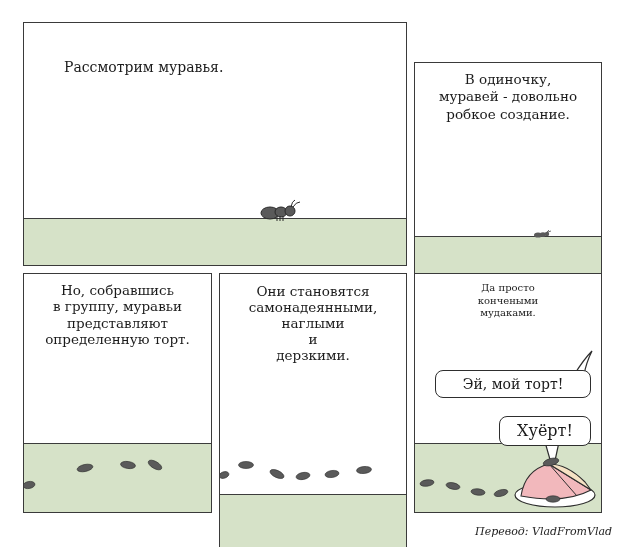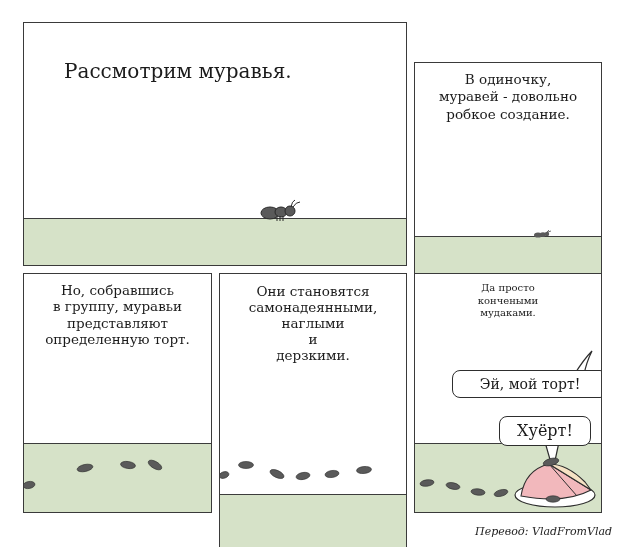--- a/index.html
+++ b/index.html
@@ -24,21 +24,21 @@
   }
   .credit {
     position: absolute; right: 14px; top: 525px; font-family: "DejaVu Serif", serif; font-size: 11px; color: #222;
     font-style: italic;
   }
 </style>
 </head>
 <body>
 
 <div class="panel" style="left:23px; top:22px; width:384px; height:244px;">
-  <div class="caption" style="left:40px; top:36px; font-size:20px; text-align:left;">Рассмотрим муравья.</div>
+  <div class="caption" style="left:40px; top:36px; font-size:14px; text-align:left;">Рассмотрим муравья.</div>
   <div class="ground" style="height:46px;"></div>
   <svg class="ant" style="left:235px; top:174px;" width="44" height="26" viewBox="0 0 44 26">
     <ellipse cx="11" cy="16" rx="9" ry="6" fill="#5a5a5a" stroke="#2a2a2a" stroke-width="1"></ellipse>
     <ellipse cx="22" cy="15" rx="6" ry="5" fill="#5a5a5a" stroke="#2a2a2a" stroke-width="1"></ellipse>
     <ellipse cx="31" cy="14" rx="5" ry="5" fill="#5a5a5a" stroke="#2a2a2a" stroke-width="1"></ellipse>
     <path d="M32 10 Q33 4 36 3 M34 10 Q37 5 41 5" stroke="#2a2a2a" stroke-width="1" fill="none"></path>
     <path d="M18 19 L18 24 M21 19 L21 24 M24 19 L24 24" stroke="#2a2a2a" stroke-width="1"></path>
   </svg>
 </div>
 
@@ -92,21 +92,21 @@
 
 <div class="panel" style="left:414px; top:273px; width:188px; height:240px;">
   <div class="caption" style="left:0; right:0; top:8px; font-size:10px; line-height:1.25;">Да просто
 кончеными
 мудаками.</div>
   <div class="ground" style="height:68px;"></div>
 
   <svg style="position:absolute; left:155px; top:75px;" width="30" height="26" viewBox="0 0 30 26">
     <path d="M4 26 Q14 10 22 2 Q16 14 14 26" fill="#fff" stroke="#2e2e2e" stroke-width="1.2"></path>
   </svg>
-  <div class="bubble" style="left:37px; top:96px; width:156px; height:28px; font-size:14px; line-height:26px;">
+  <div class="bubble" style="left:20px; top:96px; width:156px; height:28px; font-size:14px; line-height:26px;">
     <span>Эй, мой торт!</span>
   </div>
 
   <svg style="position:absolute; left:128px; top:168px;" width="24" height="30" viewBox="0 0 24 30">
     <path d="M2 0 L10 28 L16 0" fill="#fff" stroke="#2e2e2e" stroke-width="1.2"></path>
   </svg>
   <div class="bubble" style="left:84px; top:142px; width:92px; height:30px; font-size:16px; line-height:28px;">
     <span>Хуёрт!</span>
   </div>
 

